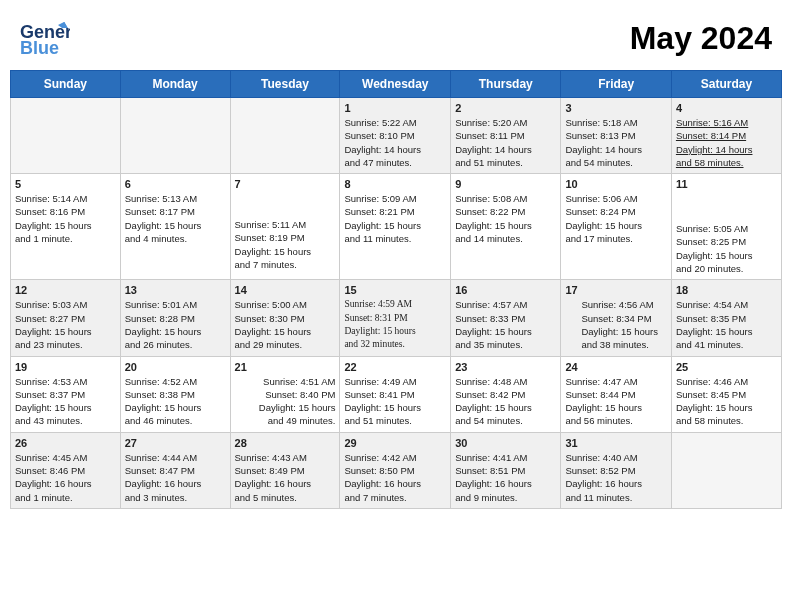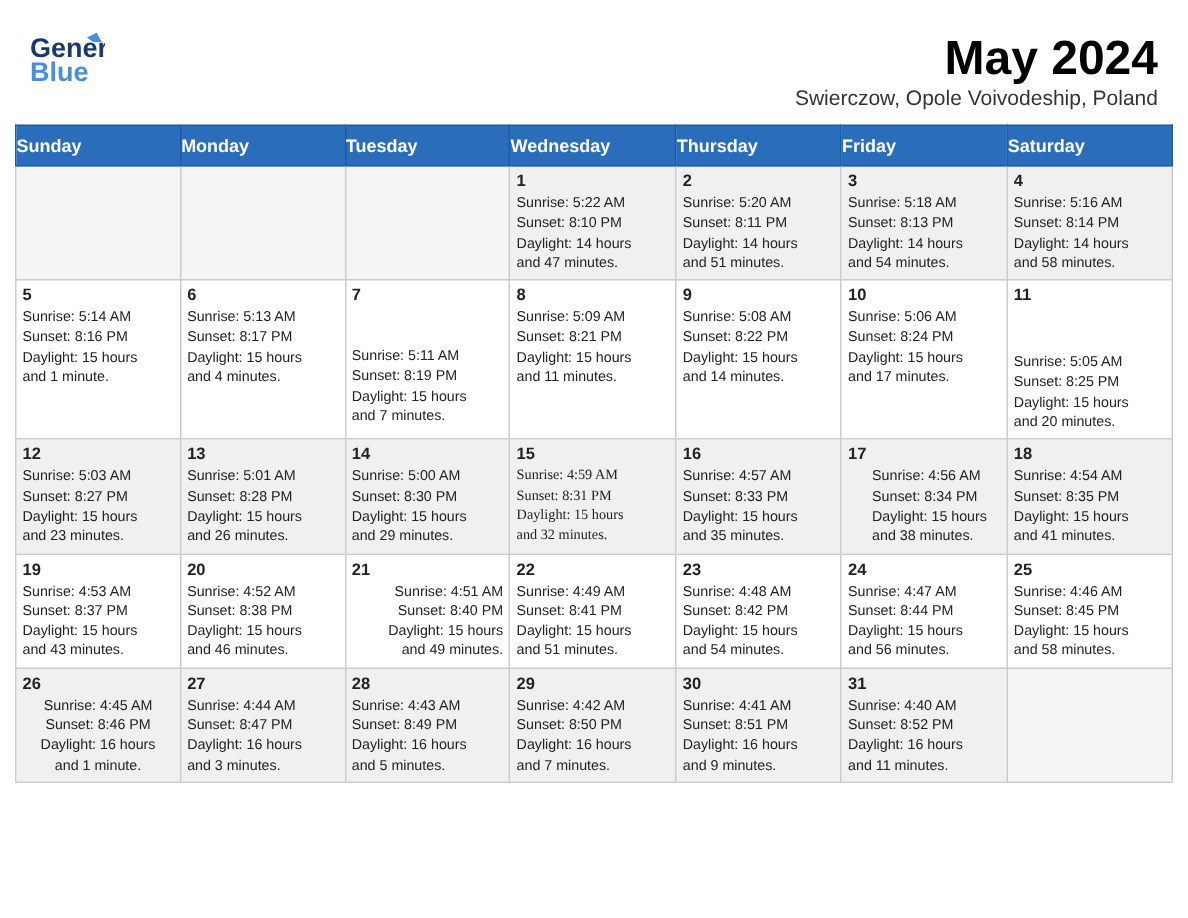--- a/index.html
+++ b/index.html
@@ -39,21 +39,21 @@
       border-collapse: collapse;
       margin-top: 5px;
     }
     .calendar th {
       background-color: #2a6ebb;
       color: #fff;
       font-size: 12px;
       font-weight: bold;
       padding: 6px 0;
       border: 1px solid #1a5aaa;
-      text-align: left;
+      text-align: center;
     }
     .calendar td {
       border: 1px solid #ccc;
       vertical-align: top;
       padding: 4px;
       width: 113px;
       min-height: 80px;
       font-size: 10px;
       color: #222;
       background: #fff;
@@ -91,21 +91,20 @@
       <svg class="logo-icon" width="50" height="40" viewBox="0 0 50 40">
         <text y="18" font-size="18" font-weight="bold" fill="#1a3a6b">General</text>
         <text y="34" font-size="18" font-weight="bold" fill="#4a90d9">Blue</text>
         <polyline points="38,5 44,2 48,8 42,8" fill="#4a90d9"></polyline>
         <polyline points="44,2 46,6" stroke="#4a90d9" stroke-width="1"></polyline>
       </svg>
     </div>
   </div>
   <div class="title-block">
     <h1>May 2024</h1>
-    <h2>Swierczow, Opole Voivodeship, Poland</h2>
   </div>
 </div>
 
 <table class="calendar">
   <thead>
     <tr>
     <th>Sunday</th>
         <th>Monday</th>
         <th>Tuesday</th>
         <th>Wednesday</th>
@@ -135,21 +134,21 @@
         </td>
         <td class="shaded">
           <div class="day-number">3</div>
           <div class="day-info" style="white-space: pre-line;">Sunrise: 5:18 AM
 Sunset: 8:13 PM
 Daylight: 14 hours
 and 54 minutes.</div>
         </td>
         <td class="shaded">
           <div class="day-number">4</div>
-          <div class="day-info" style="white-space: pre-line;">Sunrise: 5:16 AM
+          <div class="day-info" style="white-space: pre-line; text-decoration: underline;">Sunrise: 5:16 AM
 Sunset: 8:14 PM
 Daylight: 14 hours
 and 58 minutes.</div>
         </td>
       </tr>
       <tr>
         <td>
           <div class="day-number">5</div>
           <div class="day-info" style="white-space: pre-line;">Sunrise: 5:14 AM
 Sunset: 8:16 PM
@@ -297,21 +296,21 @@
           <div class="day-number">25</div>
           <div class="day-info" style="white-space: pre-line;">Sunrise: 4:46 AM
 Sunset: 8:45 PM
 Daylight: 15 hours
 and 58 minutes.</div>
         </td>
       </tr>
       <tr>
         <td class="shaded">
           <div class="day-number">26</div>
-          <div class="day-info" style="white-space: pre-line; text-align: center;">Sunrise: 4:45 AM
+          <div class="day-info" style="white-space: pre-line;">Sunrise: 4:45 AM
 Sunset: 8:46 PM
 Daylight: 16 hours
 and 1 minute.</div>
         </td>
         <td class="shaded">
           <div class="day-number">27</div>
           <div class="day-info" style="white-space: pre-line;">Sunrise: 4:44 AM
 Sunset: 8:47 PM
 Daylight: 16 hours
 and 3 minutes.</div>

